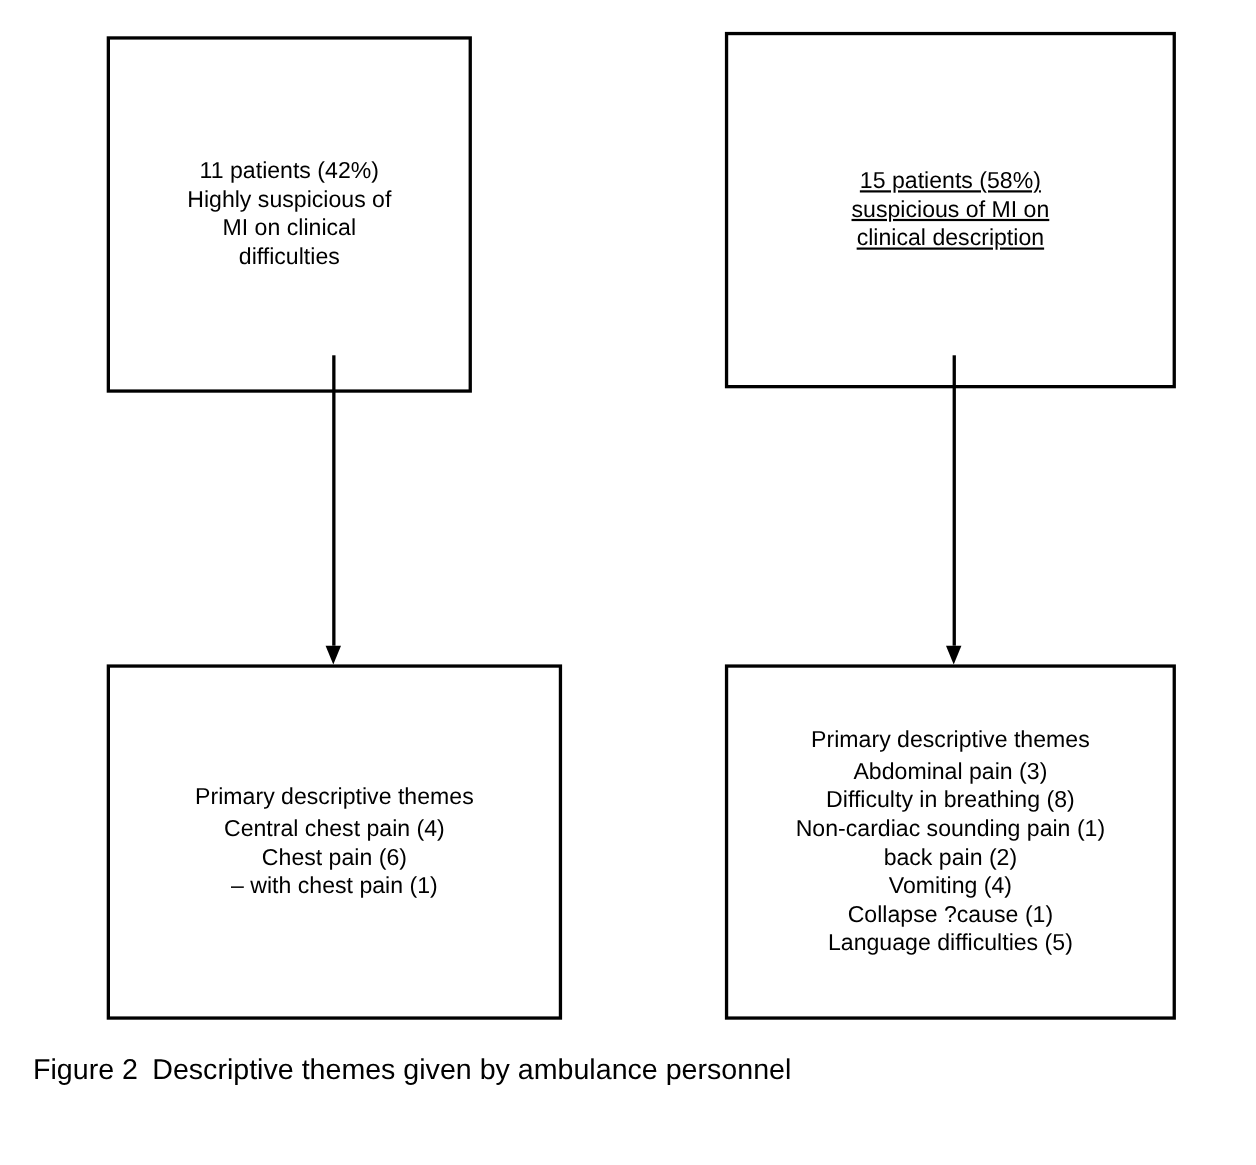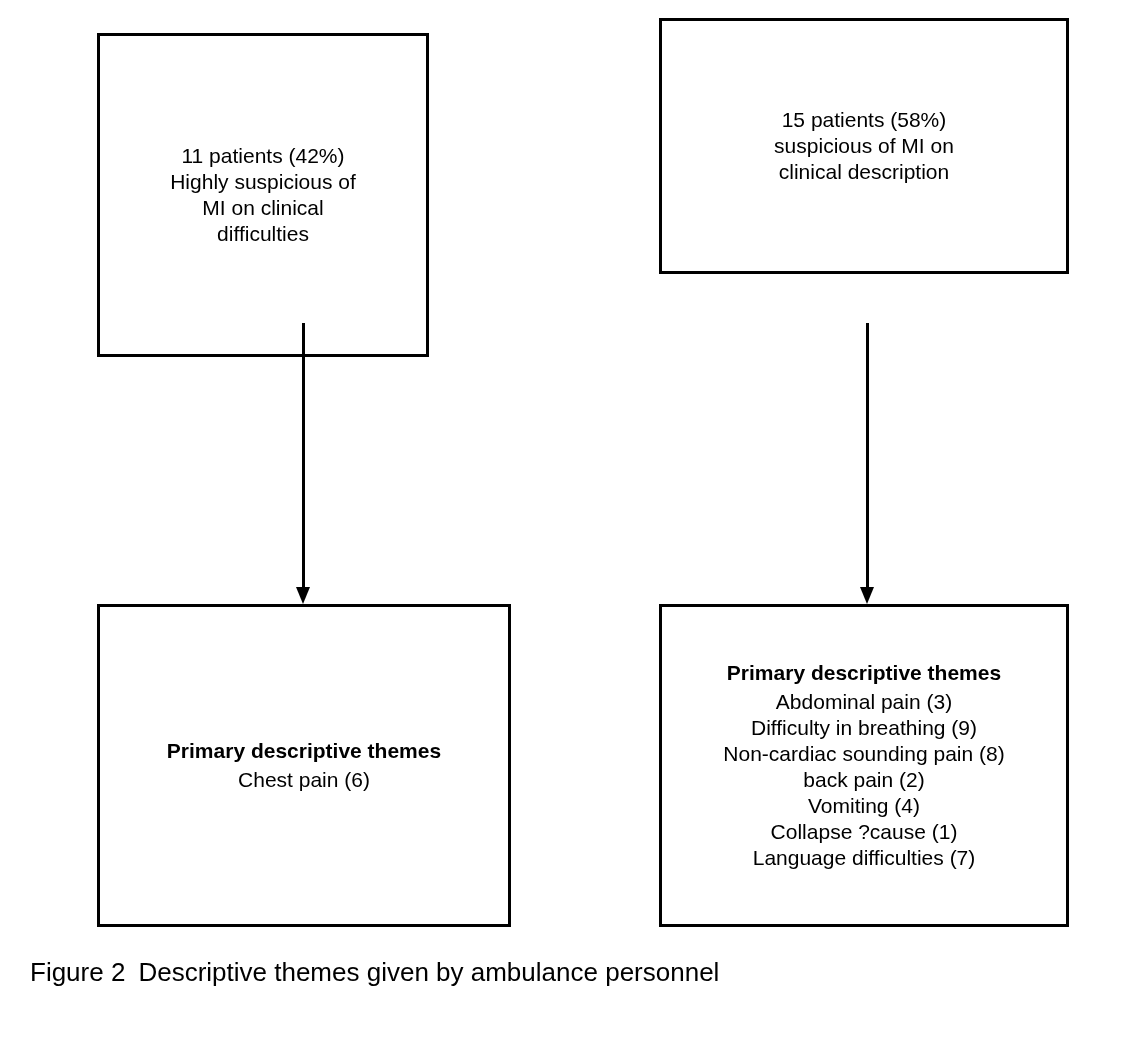--- a/index.html
+++ b/index.html
@@ -23,25 +23,25 @@
     background: #ffffff;
     display: flex;
     flex-direction: column;
     align-items: center;
     justify-content: center;
     text-align: center;
     font-size: 21px;
     line-height: 26px;
   }
   .box-top-left    { left: 97px;  top: 33px;  width: 332px; height: 324px; }
-  .box-top-right   { left: 659px; top: 18px;  width: 410px; height: 256px; }
+  .box-top-right   { left: 659px; top: 29px;  width: 410px; height: 324px; text-decoration: underline; }
   .box-bottom-left { left: 97px;  top: 604px; width: 414px; height: 323px; }
   .box-bottom-right{ left: 659px; top: 604px; width: 410px; height: 323px; }
   .box-heading {
-    font-weight: bold;
+    font-weight: normal;
     margin-bottom: 3px;
   }
   .down-arrow {
     position: absolute;
     width: 16px;
     display: flex;
     flex-direction: column;
     align-items: center;
     top: 323px;
     height: 281px;
@@ -96,31 +96,33 @@
     <div class="arrow-head"></div>
   </div>
 
   <div class="down-arrow arrow-right">
     <div class="arrow-shaft"></div>
     <div class="arrow-head"></div>
   </div>
 
   <div class="flow-box box-bottom-left">
     <div class="box-heading">Primary descriptive themes</div>
+    <div>Central chest pain (4)</div>
     <div>Chest pain (6)</div>
+    <div>– with chest pain (1)</div>
   </div>
 
   <div class="flow-box box-bottom-right">
     <div class="box-heading">Primary descriptive themes</div>
     <div>Abdominal pain (3)</div>
-    <div>Difficulty in breathing (9)</div>
-    <div>Non-cardiac sounding pain (8)</div>
+    <div>Difficulty in breathing (8)</div>
+    <div>Non-cardiac sounding pain (1)</div>
     <div>back pain (2)</div>
     <div>Vomiting (4)</div>
     <div>Collapse ?cause (1)</div>
-    <div>Language difficulties (7)</div>
+    <div>Language difficulties (5)</div>
   </div>
 
   <div class="figure-caption">
     <span class="caption-label">Figure 2</span><span>Descriptive themes given by ambulance personnel</span>
   </div>
 
 </div>
 
 </body></html>

